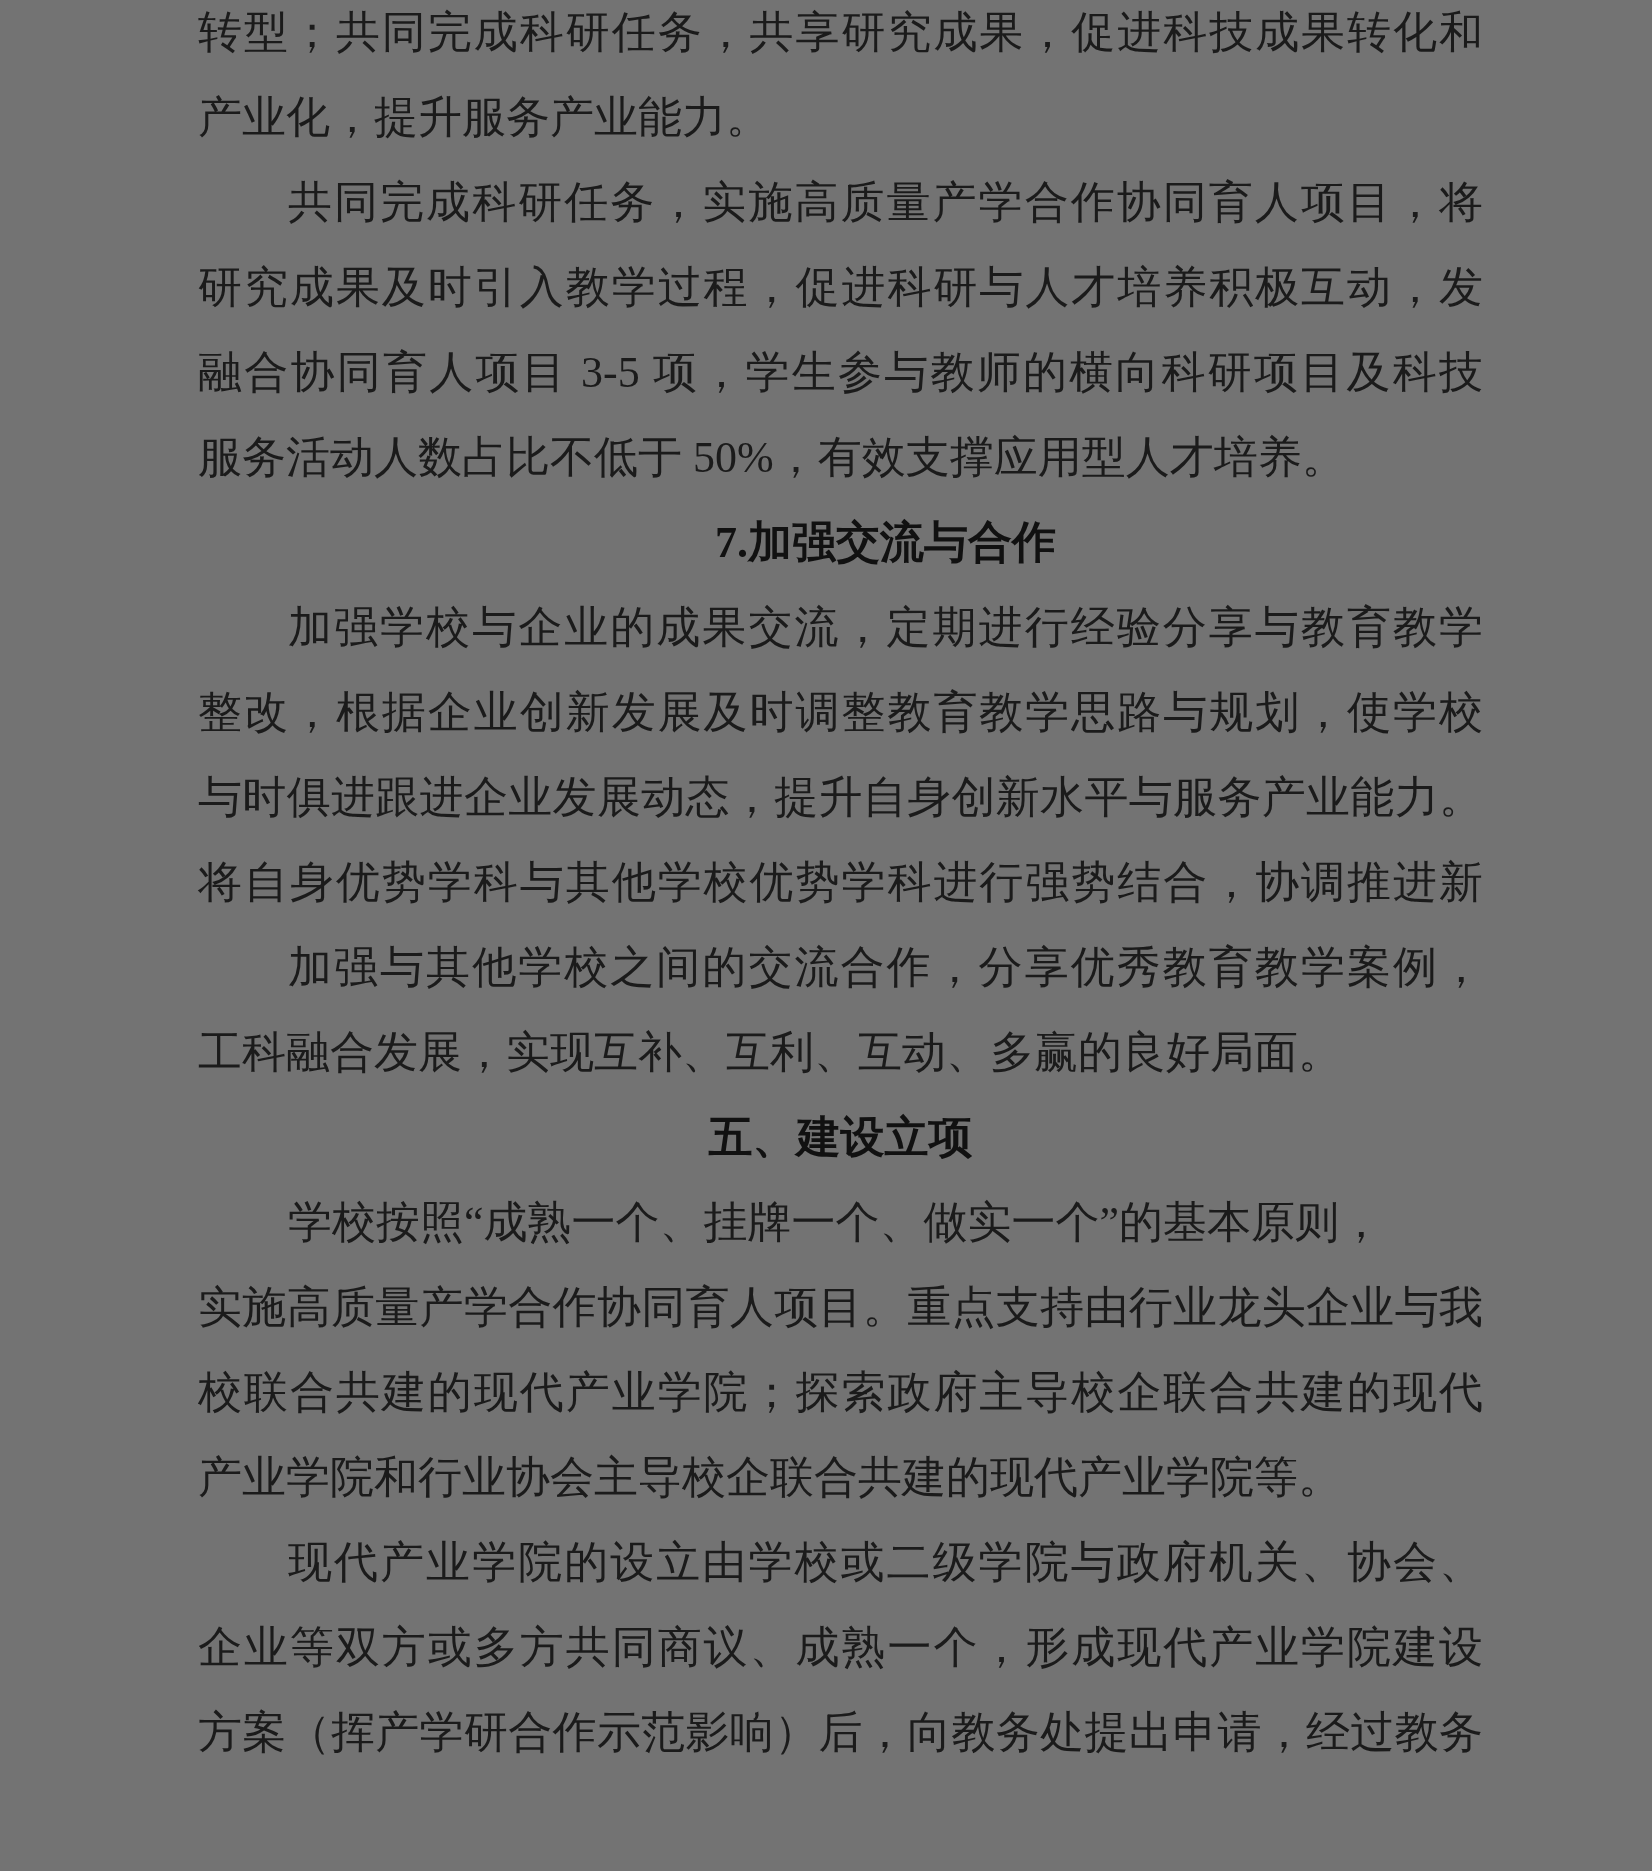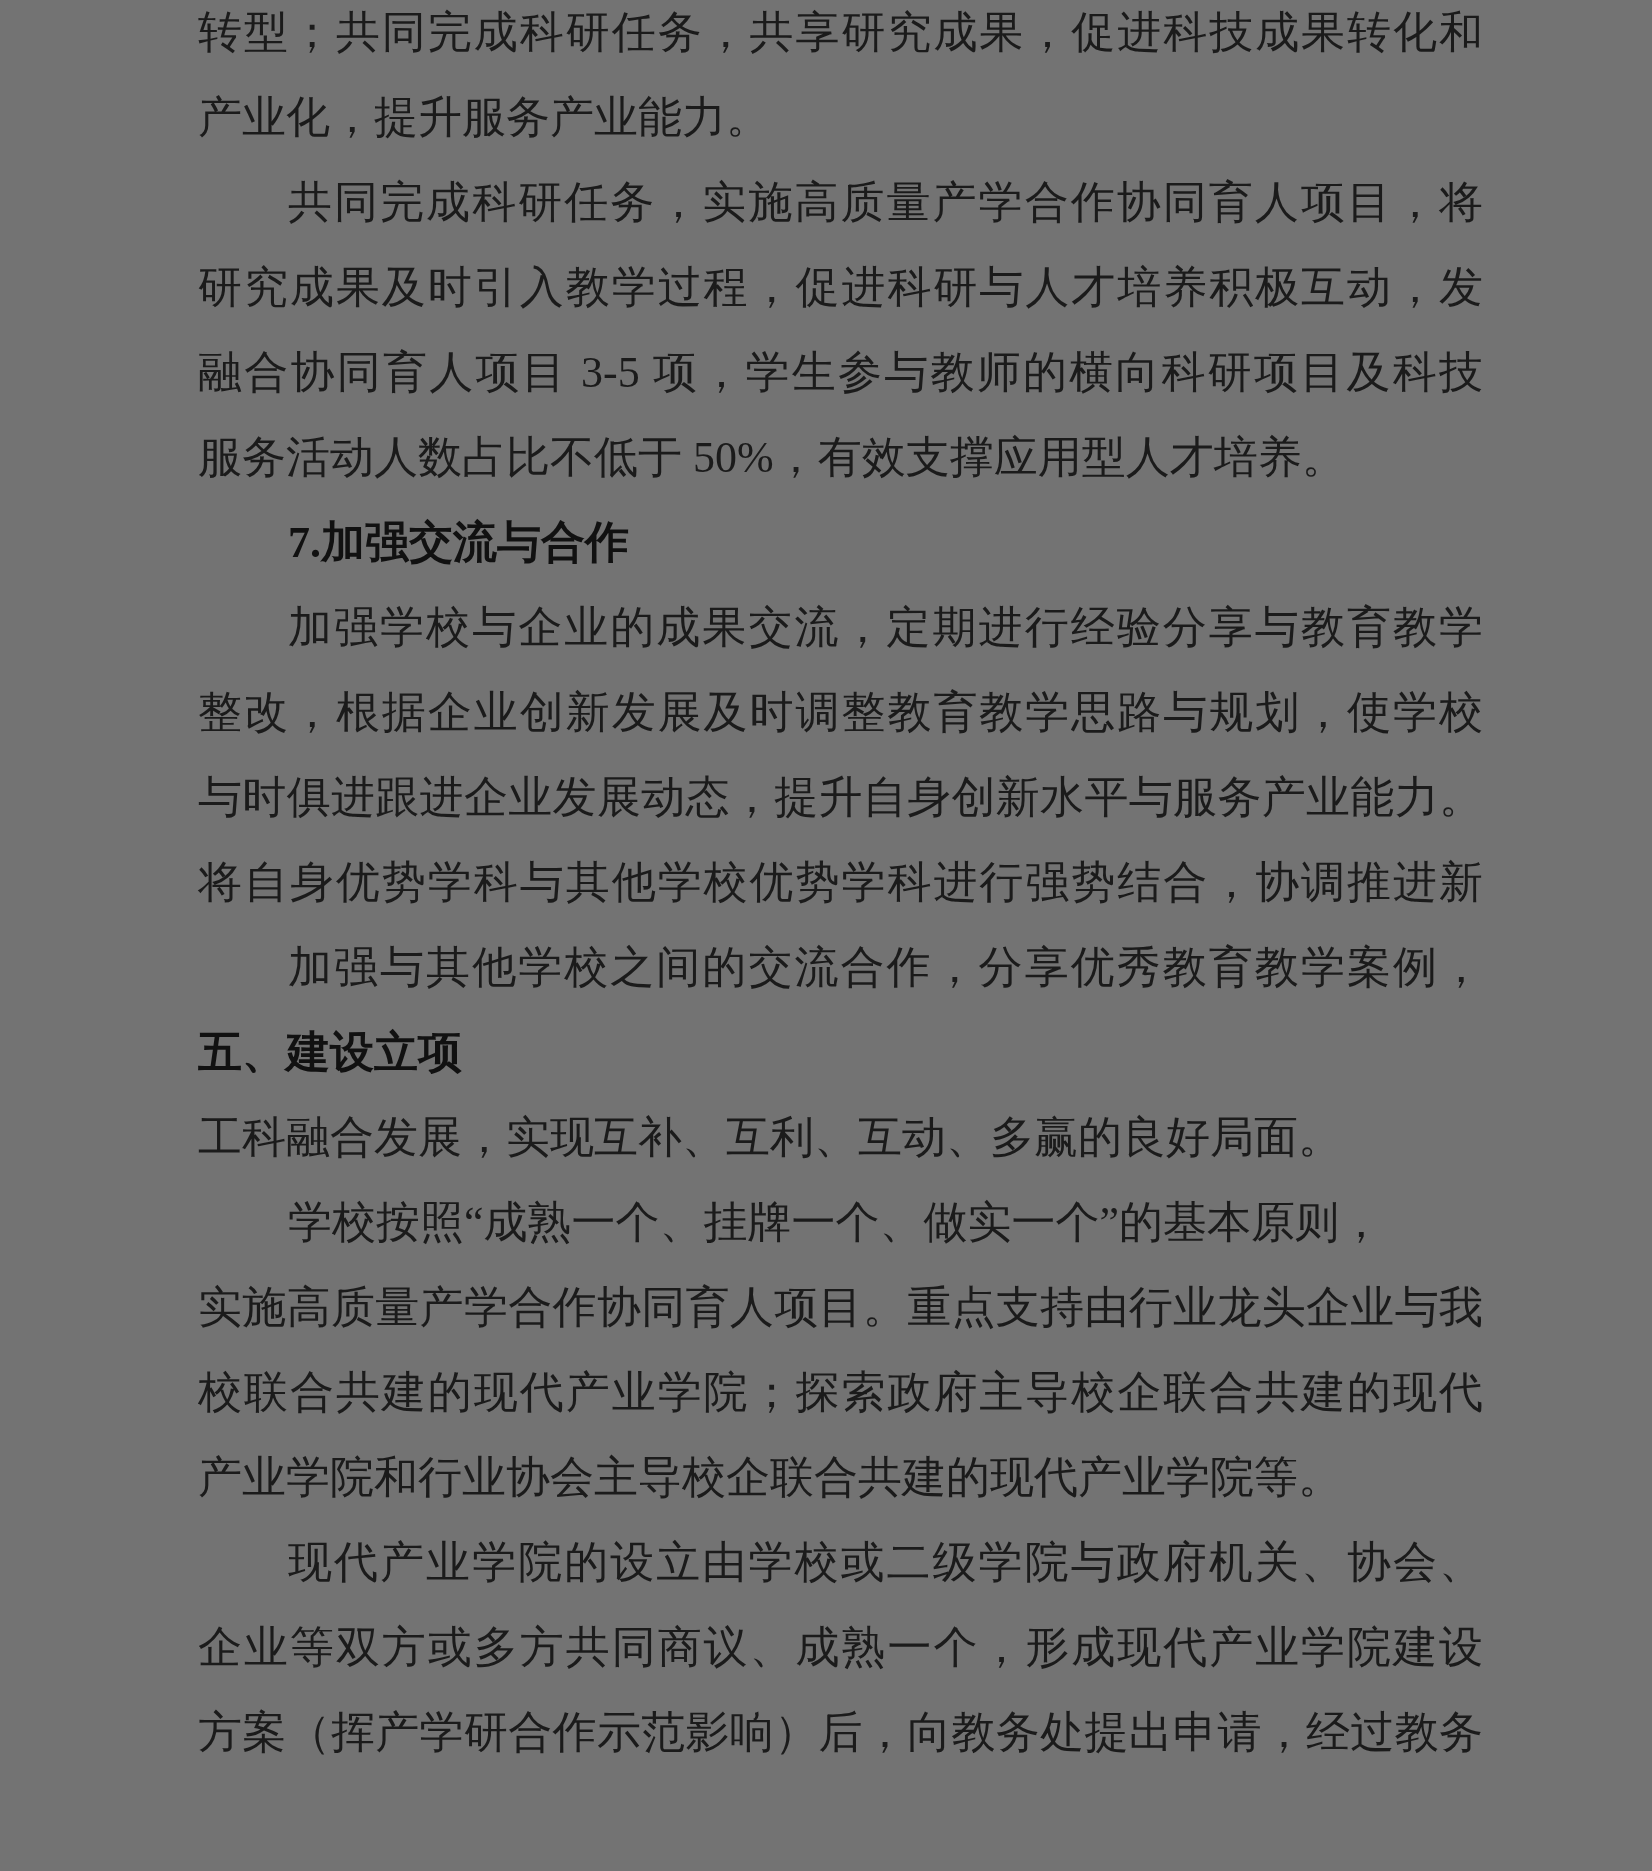--- a/index.html
+++ b/index.html
@@ -24,41 +24,41 @@
     letter-spacing:0;
     text-align:left;
     white-space:normal;
   }
   .line.full{
     text-align:justify;
     text-align-last:justify;
     text-justify:inter-character;
   }
   .line.indent{ padding-left:90px; }
-  .line.bold{ font-weight:bold; color:#111; }
+  .line.bold{ font-weight:bold; color:#111;text-align:center; }
 </style>
 </head>
 <body>
 
 <div class="page">
   <div class="text-block">
     <div class="line full">转型；共同完成科研任务，共享研究成果，促进科技成果转化和</div>
     <div class="line">产业化，提升服务产业能力。</div>
     <div class="line indent full">共同完成科研任务，实施高质量产学合作协同育人项目，将</div>
     <div class="line full">研究成果及时引入教学过程，促进科研与人才培养积极互动，发</div>
     <div class="line full">融合协同育人项目 3-5 项，学生参与教师的横向科研项目及科技</div>
     <div class="line">服务活动人数占比不低于 50%，有效支撑应用型人才培养。</div>
     <div class="line indent bold">7.加强交流与合作</div>
     <div class="line indent full">加强学校与企业的成果交流，定期进行经验分享与教育教学</div>
     <div class="line full">整改，根据企业创新发展及时调整教育教学思路与规划，使学校</div>
     <div class="line full">与时俱进跟进企业发展动态，提升自身创新水平与服务产业能力。</div>
     <div class="line full">将自身优势学科与其他学校优势学科进行强势结合，协调推进新</div>
     <div class="line indent full">加强与其他学校之间的交流合作，分享优秀教育教学案例，</div>
+    <div class="line">工科融合发展，实现互补、互利、互动、多赢的良好局面。</div>
     <div class="line bold">五、建设立项</div>
-    <div class="line">工科融合发展，实现互补、互利、互动、多赢的良好局面。</div>
     <div class="line indent">学校按照“成熟一个、挂牌一个、做实一个”的基本原则，</div>
     <div class="line full">实施高质量产学合作协同育人项目。重点支持由行业龙头企业与我</div>
     <div class="line full">校联合共建的现代产业学院；探索政府主导校企联合共建的现代</div>
     <div class="line">产业学院和行业协会主导校企联合共建的现代产业学院等。</div>
     <div class="line indent full">现代产业学院的设立由学校或二级学院与政府机关、协会、</div>
     <div class="line full">企业等双方或多方共同商议、成熟一个，形成现代产业学院建设</div>
     <div class="line full">方案（挥产学研合作示范影响）后，向教务处提出申请，经过教务</div>
   </div>
 </div>
 

